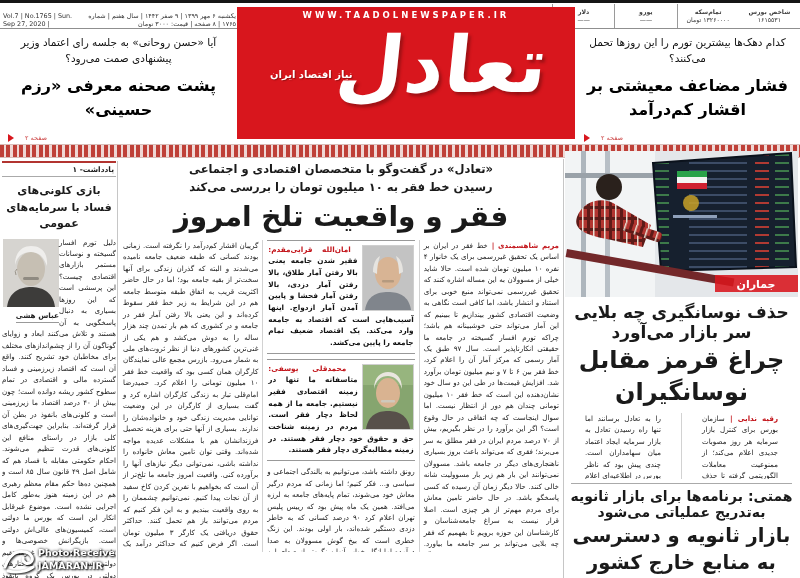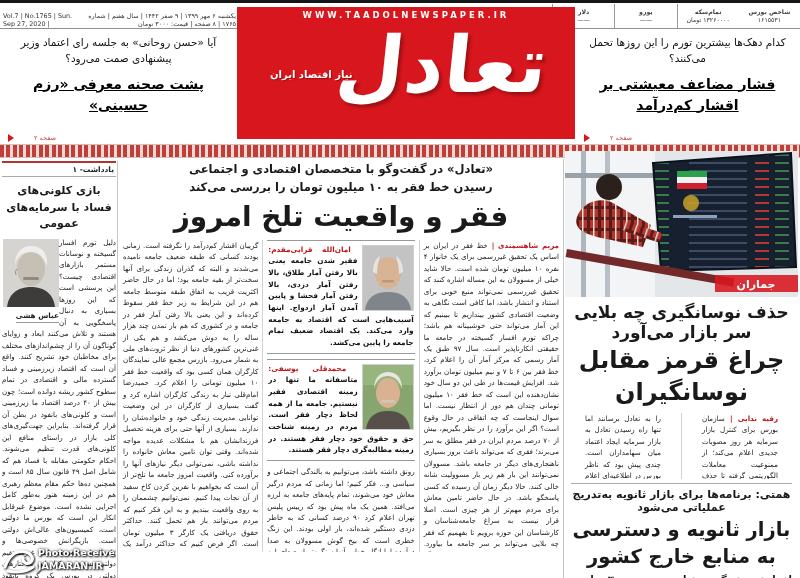--- a/index.html
+++ b/index.html
@@ -20,22 +20,22 @@
                      letter-spacing:1px;text-shadow:1px 1px 1px rgba(90,10,10,.5);}
   .markets{position:absolute;top:1px;left:552px;width:248px;height:24px;display:flex;flex-direction:row-reverse;direction:rtl;}
   .mcell{flex:1;border-left:1px solid #9a9a9a;display:flex;flex-direction:column;align-items:center;
          justify-content:center;line-height:1.25;}
   .mcell:last-child{border-left:none;}
   .mcell .lbl{font-size:6.2px;font-weight:bold;color:#3c3c3c;}
   .mcell .val{font-size:6.2px;color:#333;}
   
   .topstory{position:absolute;top:31px;height:108px;}
   .topstory .kick{font-size:10.5px;text-align:center;line-height:1.55;color:#111;}
-  .topstory .ttl{font-size:14px;font-weight:bold;text-align:center;line-height:1.5;margin-top:7px;color:#000;text-decoration:underline;}
-  .pmark{display:flex;align-items:center;gap:20px;direction:ltr;}
+  .topstory .ttl{font-size:16px;font-weight:bold;text-align:center;line-height:1.5;margin-top:7px;color:#000;}
+  .pmark{display:flex;align-items:center;gap:11px;direction:ltr;}
   .pmark .tri{width:0;height:0;border-top:4px solid transparent;border-bottom:4px solid transparent;
               border-left:6px solid #d8161d;}
   .pmark .ptxt{font-size:6.5px;color:#c44;}
   .topstory .pmark{position:absolute;bottom:0;left:6px;}
   
   .comb{position:absolute;top:141px;left:0;width:800px;height:12px;background:#efd7d4;
         background-image:repeating-linear-gradient(90deg,#bf4038 0 4px,#efd7d4 4px 6.5px);
         border-top:1px solid #d9bdb9;border-bottom:1px solid #d9bdb9;}
   .vrule{position:absolute;width:1px;background:#c6c6c6;}
   
@@ -67,21 +67,21 @@
   .qphoto{float:right;width:50px;height:64px;margin:1px 0 2px 4px;border:1px solid #cfcfcf;}
   
   .rcol{position:absolute;left:565px;top:148px;width:233px;height:430px;overflow:hidden;}
   .photo-wrap{width:233px;height:146px;position:relative;}
   .rcol .kick1{font-size:17px;font-weight:bold;text-align:center;margin-top:5px;}
   .rcol .ttl1{font-size:24px;font-weight:bold;text-align:center;line-height:1.35;margin-top:2px;}
   .rcols2{display:flex;direction:rtl;margin-top:4px;height:66px;overflow:hidden;}
   .rcols2 .rc{width:50%;padding:0 20px;overflow:hidden;}
   .rcols2 .rc.first{border-left:1px solid #d2d2d2;}
   .hdiv{height:1px;background:#aaa;margin:4px 6px;}
-  .rcol .kick2{font-size:11px;font-weight:bold;text-align:center;}
+  .rcol .kick2{font-size:14px;font-weight:bold;text-align:center;}
   .rcol .ttl2{font-size:19.5px;font-weight:bold;text-align:center;line-height:1.4;margin-top:2px;}
   .rcol .sub2{font-size:10px;font-weight:bold;text-align:center;margin-top:4px;}
 </style>
 </head>
 <body>
 
 <div class="page">
 
   <div class="info-line">
     <span class="fa">یکشنبه ۶ مهر ۱۳۹۹ | ۹ صفر ۱۴۴۲ | سال هفتم | شماره ۱۷۶۵ | ۸ صفحه | قیمت: ۳۰۰۰ تومان</span>

